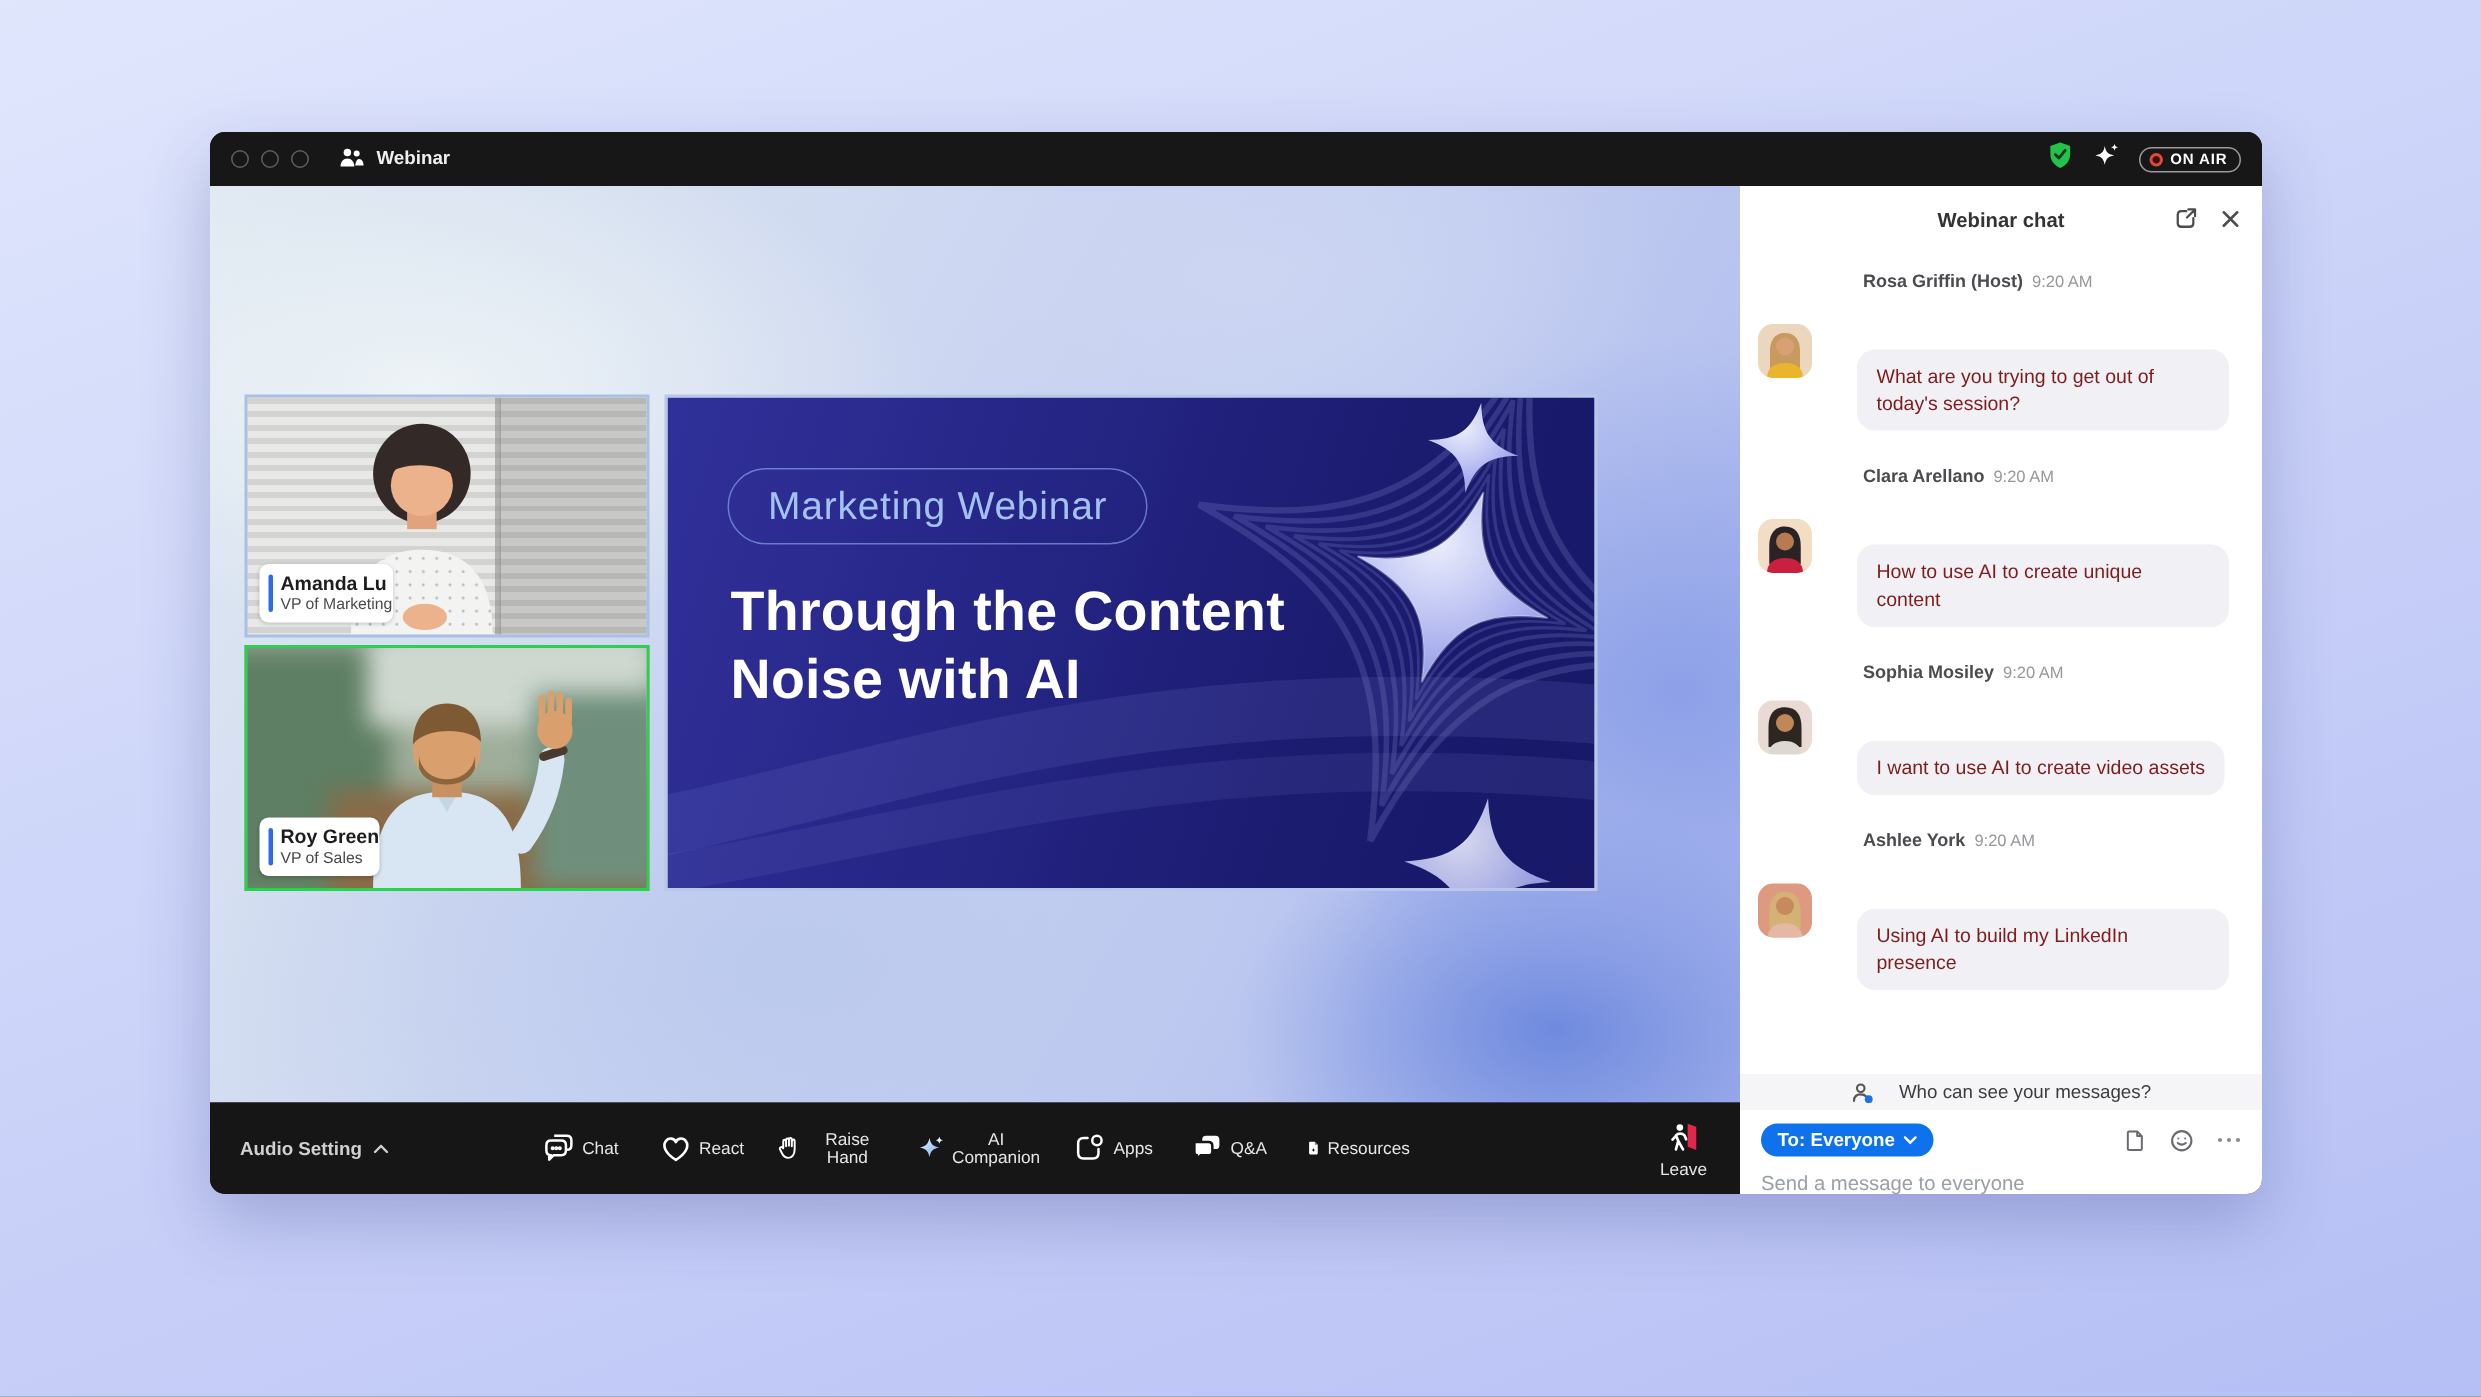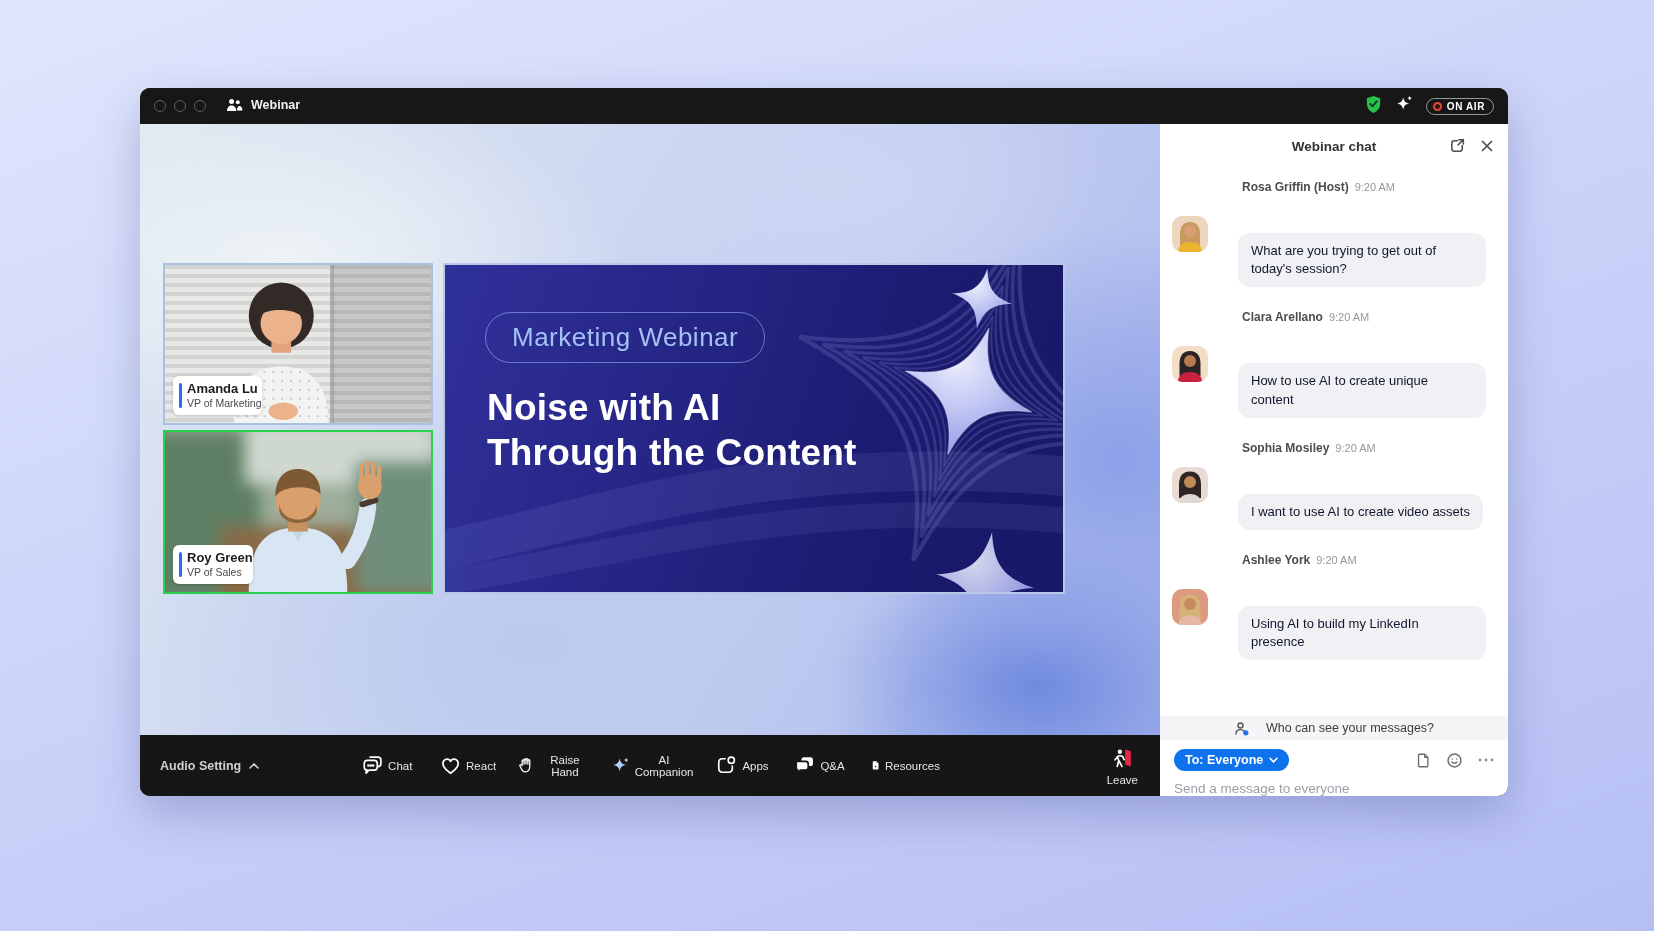--- a/index.html
+++ b/index.html
@@ -82,21 +82,21 @@
     font-weight:600; color:#333; }
   .chat-header-icons { position:absolute; right:14px; top:13px; display:flex; gap:14px; align-items:center; }
   .icon-btn { background:none; border:none; padding:0; cursor:pointer; display:flex; }
 
   .messages { position:absolute; left:0; right:0; top:50px; bottom:98px; padding:6px 14px 0 12px; overflow:hidden; }
   .msg { display:flex; align-items:center; margin-bottom:23px;gap:20px; }
   .avatar { width:36px; height:36px; border-radius:10px; overflow:hidden; flex:0 0 36px; }
   .msg-body { margin-left:10px; }
   .msg-meta { font-size:12px; color:#4c4c50; font-weight:600; margin-bottom:6px; margin-left:4px; }
   .msg-meta .time { color:#97979c; font-weight:400; font-size:11px; margin-left:6px; }
-  .bubble { background:#f0f0f5; border-radius:12px; padding:9px 13px; font-size:13px; color:#0f172a;
+  .bubble { background:#f0f0f5; border-radius:12px; padding:9px 13px; font-size:13px; color:#7f1d1d;
     line-height:1.4; max-width:248px; width:fit-content;margin-top:39px; }
 
   .chat-footer { position:absolute; left:0; right:0; bottom:0; }
   .who-bar { height:24px; background:#f5f5f7; display:flex; align-items:center; justify-content:center;
     gap:16px; font-size:12.5px; color:#3c3c3f; }
   .composer { padding:9px 14px 0; }
   .composer-row { display:flex; align-items:center; }
   .to-pill { display:flex; align-items:center; gap:6px; background:#0e72ed; color:#ffffff; border:none;
     border-radius:13px; padding:4px 11px; font-size:12.5px; font-weight:600; font-family:"Liberation Sans",sans-serif; cursor:pointer; }
   .composer-icons { margin-left:auto; display:flex; align-items:center; gap:15px; }
@@ -220,22 +220,22 @@
           <path transform="translate(528,128) rotate(18) scale(1.6)" d="M0,-50 C6,-18 18,-6 50,0 C18,6 6,18 0,50 C-6,18 -18,6 -50,0 C-18,-6 -6,-18 0,-50 Z"></path>
           <path d="M-60,300 C140,265 300,185 640,215" stroke="rgba(150,160,230,0.12)" stroke-width="40"></path>
           <path d="M-60,330 C160,300 340,230 640,260" stroke="rgba(150,160,230,0.10)" stroke-width="26"></path>
         </g>
         <path transform="translate(545,320) rotate(8)" d="M0,-50 C6,-18 18,-6 50,0 C18,6 6,18 0,50 C-6,18 -18,6 -50,0 C-18,-6 -6,-18 0,-50 Z" fill="url(#starGrad2)" opacity=".9"></path>
         <path transform="translate(528,128) rotate(18) scale(1.35)" d="M0,-50 C6,-18 18,-6 50,0 C18,6 6,18 0,50 C-6,18 -18,6 -50,0 C-18,-6 -6,-18 0,-50 Z" fill="url(#starGrad2)" stroke="rgba(255,255,255,.3)"></path>
         <path transform="translate(542,34) rotate(10) scale(0.62)" d="M0,-50 C6,-18 18,-6 50,0 C18,6 6,18 0,50 C-6,18 -18,6 -50,0 C-18,-6 -6,-18 0,-50 Z" fill="url(#starGrad2)"></path>
       </svg>
       <div class="slide-pill">Marketing Webinar</div>
       <div class="slide-title">
+        <span style="display:block">Through the Content</span>
         <span style="display:block">Noise with AI</span>
-        <span style="display:block">Through the Content</span>
       </div>
     </div>
   </div>
 
   <div class="toolbar">
     <button class="audio-setting">
       <span>Audio Setting</span>
       <svg width="10" height="6" viewBox="0 0 10 6" fill="none" stroke="#cfcfcf" stroke-width="1.6" stroke-linecap="round">
           <path d="M1,5 L5,1 L9,5"></path>
         </svg>

